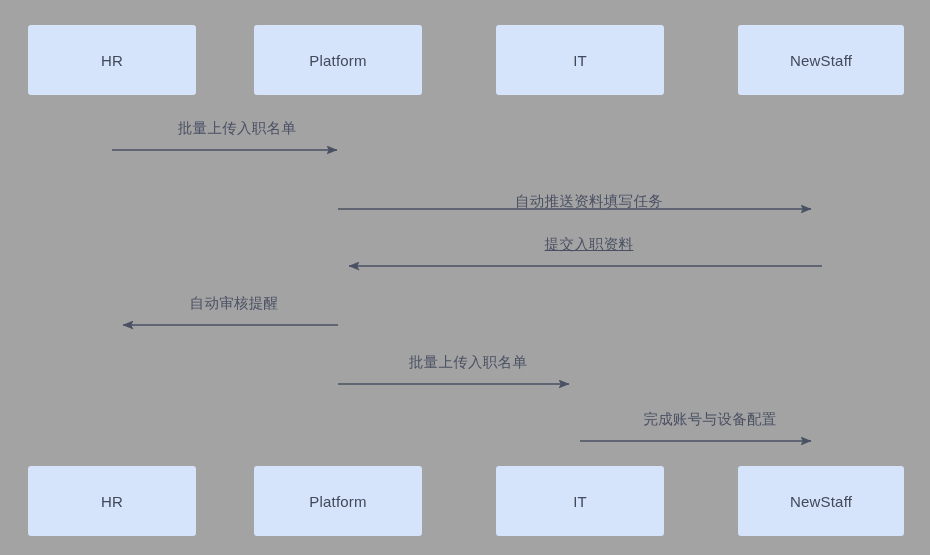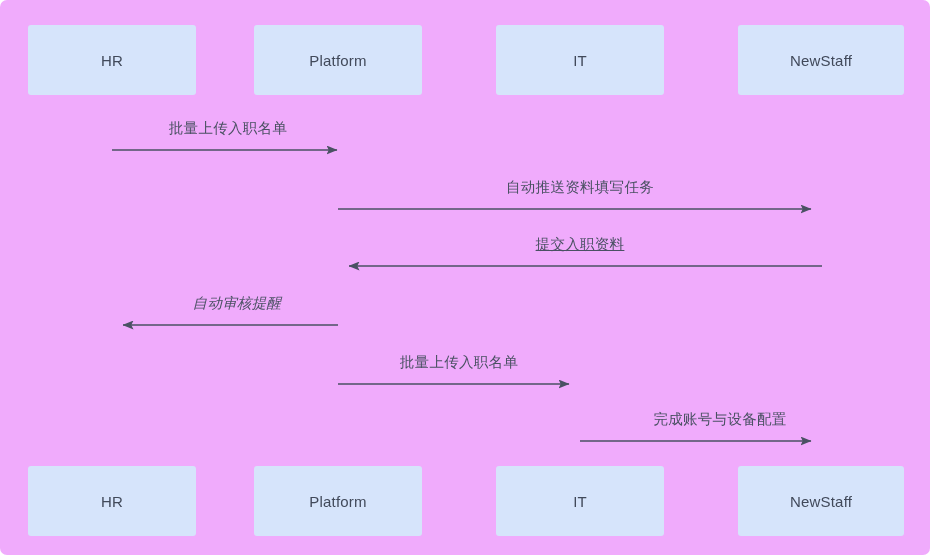--- a/index.html
+++ b/index.html
@@ -7,23 +7,22 @@
     padding: 0;
     background: #ffffff;
   }
   body {
     font-family: "Liberation Sans", "DejaVu Sans", sans-serif;
   }
   #diagram {
     position: relative;
     width: 930px;
     height: 555px;
-    background: #f0abfc;
+    background: #a3a3a3;
     overflow: hidden;
-    border-radius: 7px;
   }
   .participant-box {
     position: absolute;
     box-sizing: border-box;
     background: #d6e4fb;
     border-radius: 3px;
     display: flex;
     align-items: center;
     justify-content: center;
     color: #41495a;
@@ -40,20 +39,21 @@
     width: 930px;
     height: 555px;
   }
   .msg-label {
     position: absolute;
     color: #4a5163;
     font-size: 14.5px;
     white-space: nowrap;
     transform: translateX(-50%);
     letter-spacing: 0.3px;
+    margin-left: 9px;
   }
 </style>
 </head>
 <body>
 
 <div id="diagram">
 
   <div id="top-boxes">
       <div class="participant-box" style="left: 28px; top: 25px; width: 168px; height: 70px; background: rgb(214, 228, 251); color: rgb(65, 73, 90);">
         <span class="participant-label">HR</span>
@@ -83,25 +83,25 @@
         <line x1="338" y1="209" x2="811" y2="209" stroke="#4a5163" stroke-width="1.6" marker-end="url(#arrow-right)"></line>
         <line x1="822" y1="266" x2="349" y2="266" stroke="#4a5163" stroke-width="1.6" marker-end="url(#arrow-left)"></line>
         <line x1="338" y1="325" x2="123" y2="325" stroke="#4a5163" stroke-width="1.6" marker-end="url(#arrow-left)"></line>
         <line x1="338" y1="384" x2="569" y2="384" stroke="#4a5163" stroke-width="1.6" marker-end="url(#arrow-right)"></line>
         <line x1="580" y1="441" x2="811" y2="441" stroke="#4a5163" stroke-width="1.6" marker-end="url(#arrow-right)"></line>
       </g>
   </svg>
 
   <div id="msg-labels">
       <div class="msg-label" style="left: 228px; top: 119px; color: rgb(74, 81, 99);">批量上传入职名单</div>
-      <div class="msg-label" style="left: 580px; top: 178px; color: rgb(74, 81, 99);">自动推送资料填写任务</div>
+      <div class="msg-label" style="left: 580px; top: 192px; color: rgb(74, 81, 99);">自动推送资料填写任务</div>
       <div class="msg-label" style="left: 580px; top: 235px; color: rgb(74, 81, 99); text-decoration: underline;">提交入职资料</div>
-      <div class="msg-label" style="left: 237px; top: 294px; color: rgb(74, 81, 99); font-style: italic;">自动审核提醒</div>
+      <div class="msg-label" style="left: 225px; top: 294px; color: rgb(74, 81, 99);">自动审核提醒</div>
       <div class="msg-label" style="left: 459px; top: 353px; color: rgb(74, 81, 99);">批量上传入职名单</div>
-      <div class="msg-label" style="left: 720px; top: 410px; color: rgb(74, 81, 99);">完成账号与设备配置</div>
+      <div class="msg-label" style="left: 701px; top: 410px; color: rgb(74, 81, 99);">完成账号与设备配置</div>
     </div>
 
   <div id="bottom-boxes">
       <div class="participant-box" style="left: 28px; top: 466px; width: 168px; height: 70px; background: rgb(214, 228, 251); color: rgb(65, 73, 90);">
         <span class="participant-label">HR</span>
       </div>
       <div class="participant-box" style="left: 254px; top: 466px; width: 168px; height: 70px; background: rgb(214, 228, 251); color: rgb(65, 73, 90);">
         <span class="participant-label">Platform</span>
       </div>
       <div class="participant-box" style="left: 496px; top: 466px; width: 168px; height: 70px; background: rgb(214, 228, 251); color: rgb(65, 73, 90);">

